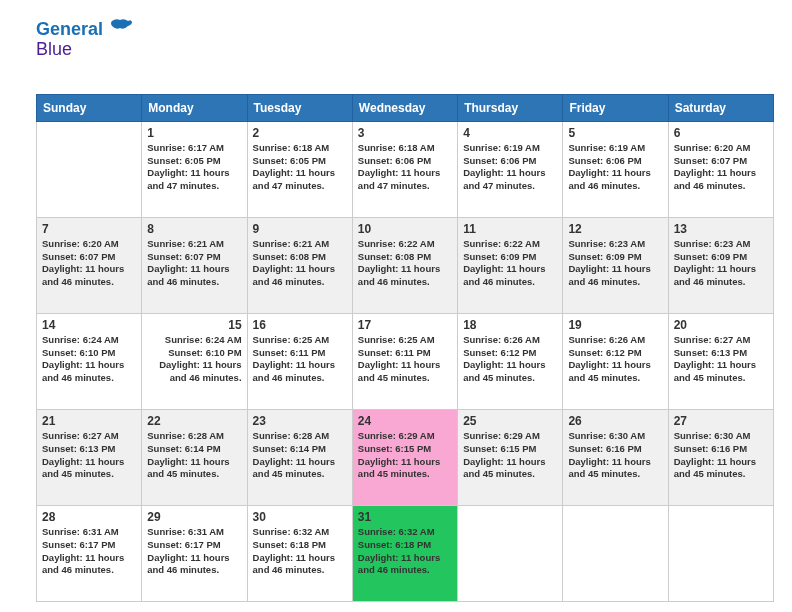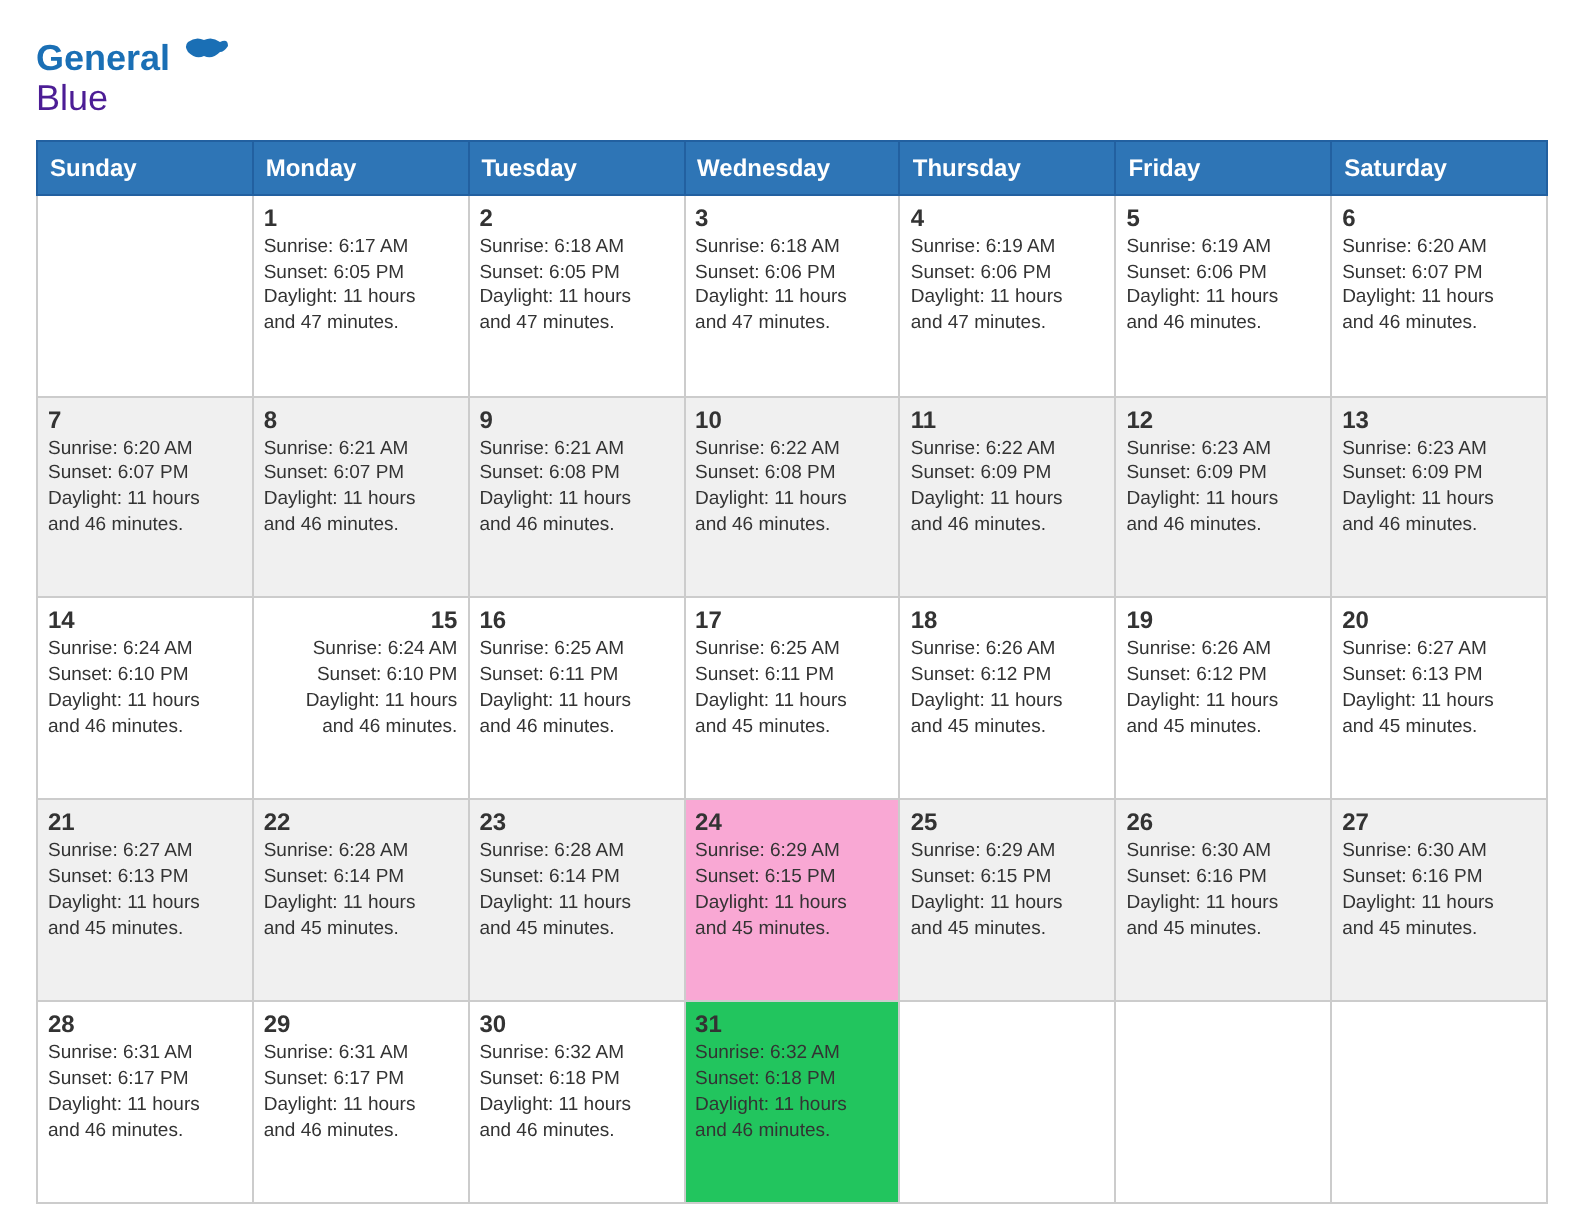--- a/index.html
+++ b/index.html
@@ -7,21 +7,21 @@
       width: 792px;
       height: 612px;
       background: #fff;
       font-family: Arial, sans-serif;
       font-size: 11px;
       color: #333;
     }
     .page {
       width: 792px;
       height: 612px;
-      padding: 18px 18px 10px 18px;
+      padding: 18px 18px 10px 36px;
       display: flex;
       flex-direction: column;
     }
     .header {
       display: flex;
       justify-content: space-between;
       align-items: flex-start;
       margin-bottom: 10px;
     }
     .logo {
@@ -40,20 +40,21 @@
     .location {
       font-size: 14px;
       color: #555;
       margin-top: 2px;
     }
     .calendar {
       flex: 1;
       border-collapse: collapse;
       width: 100%;
       border: 1px solid #ccc;
+      margin-top: 24px;
     }
     .calendar th {
       background-color: #2e75b6;
       color: #fff;
       text-align: left;
       padding: 6px 6px;
       font-size: 12px;
       font-weight: bold;
       border: 1px solid #2260a0;
     }
@@ -74,20 +75,21 @@
       font-size: 12px;
       font-weight: bold;
       color: #333;
       display: block;
       margin-bottom: 2px;
     }
     .day-info {
       font-size: 9.5px;
       color: #333;
       line-height: 1.35;
+      font-weight: bold;
     }
     .empty-cell {
       background: #fff;
     }
     .calendar tbody tr:nth-child(even) td.empty-cell {
       background: #f5f5f5;
     }
   </style>
 </head>
 <body>

